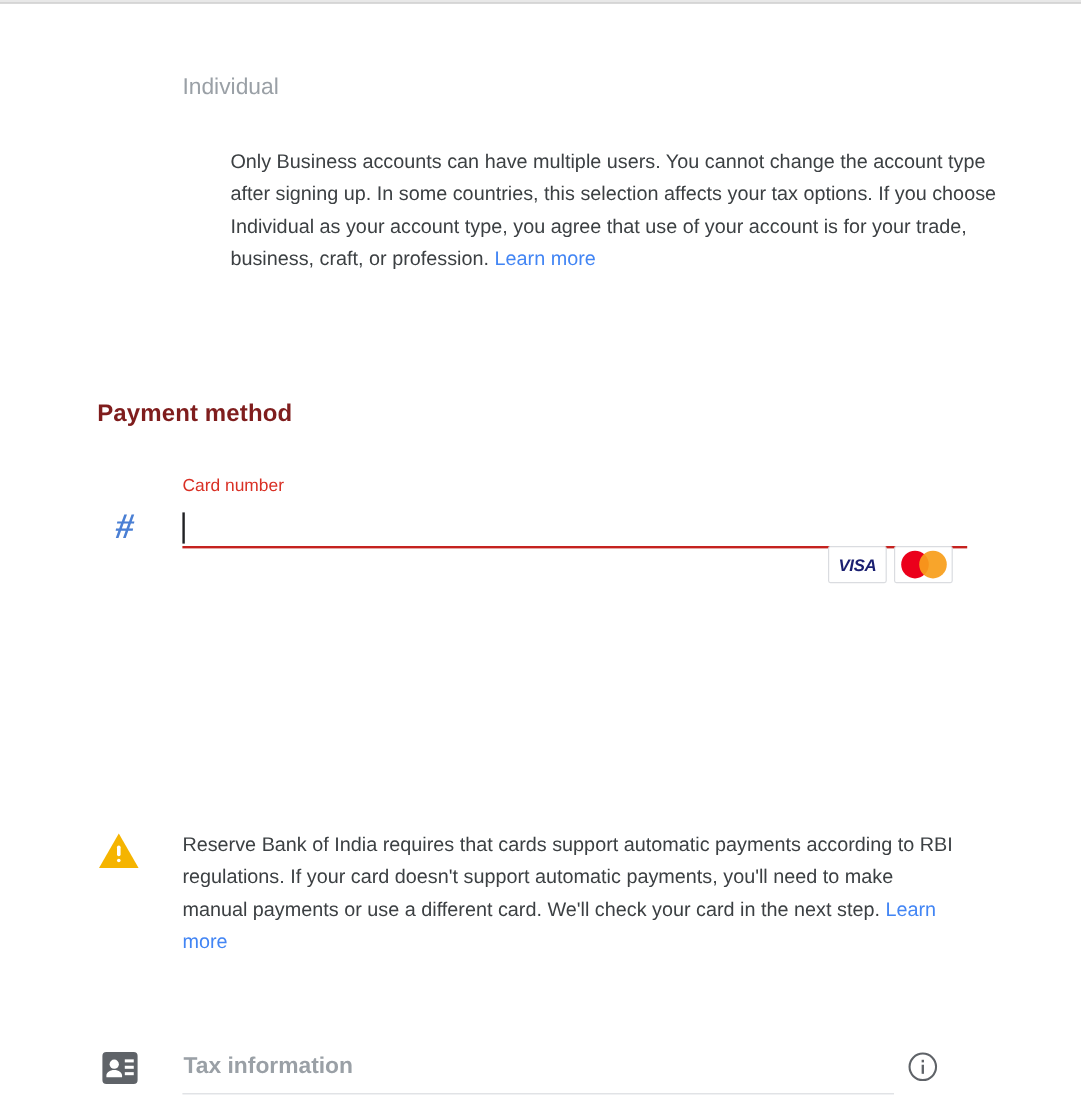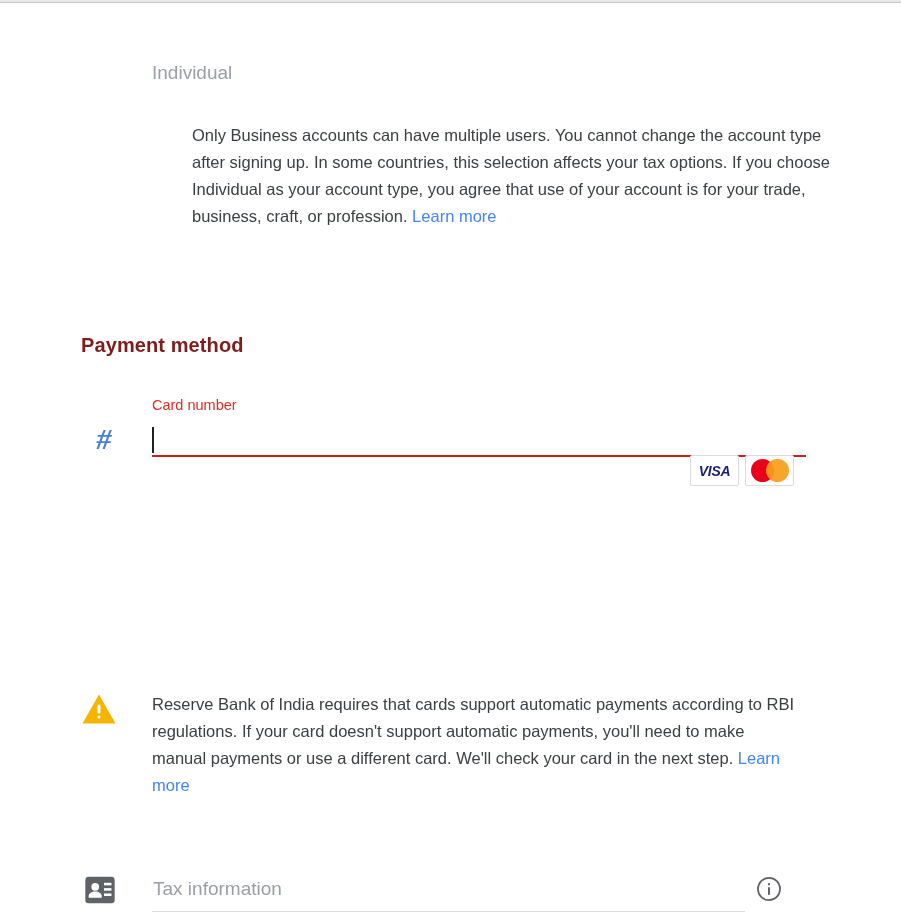--- a/index.html
+++ b/index.html
@@ -240,20 +240,21 @@
     width: 32px;
     height: 30px;
   }
   .tax-label {
     position: absolute;
     left: 153px;
     top: 876px;
     font-size: 19px;
     line-height: 26px;
     color: #9aa0a6;
+    font-weight: bold;
   }
   .tax-rule {
     position: absolute;
     left: 152px;
     top: 911px;
     width: 593px;
     height: 1px;
     background: #dadce0;
   }
   .info-icon {

